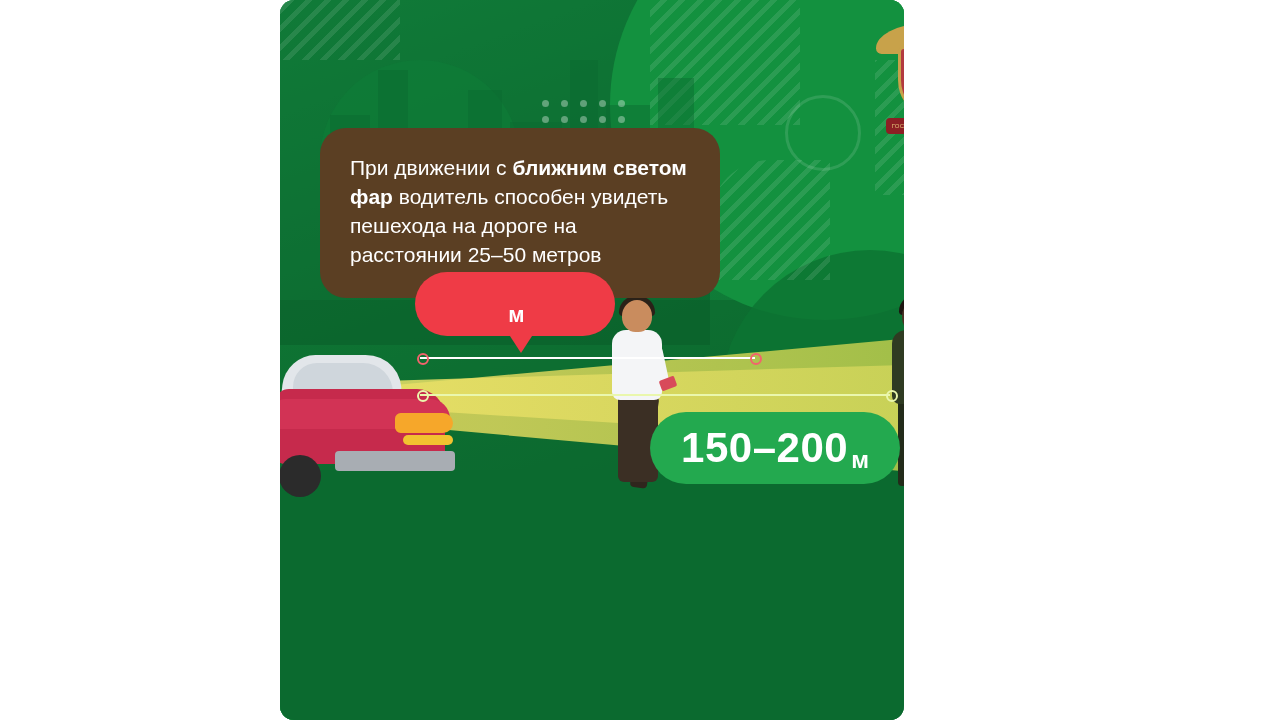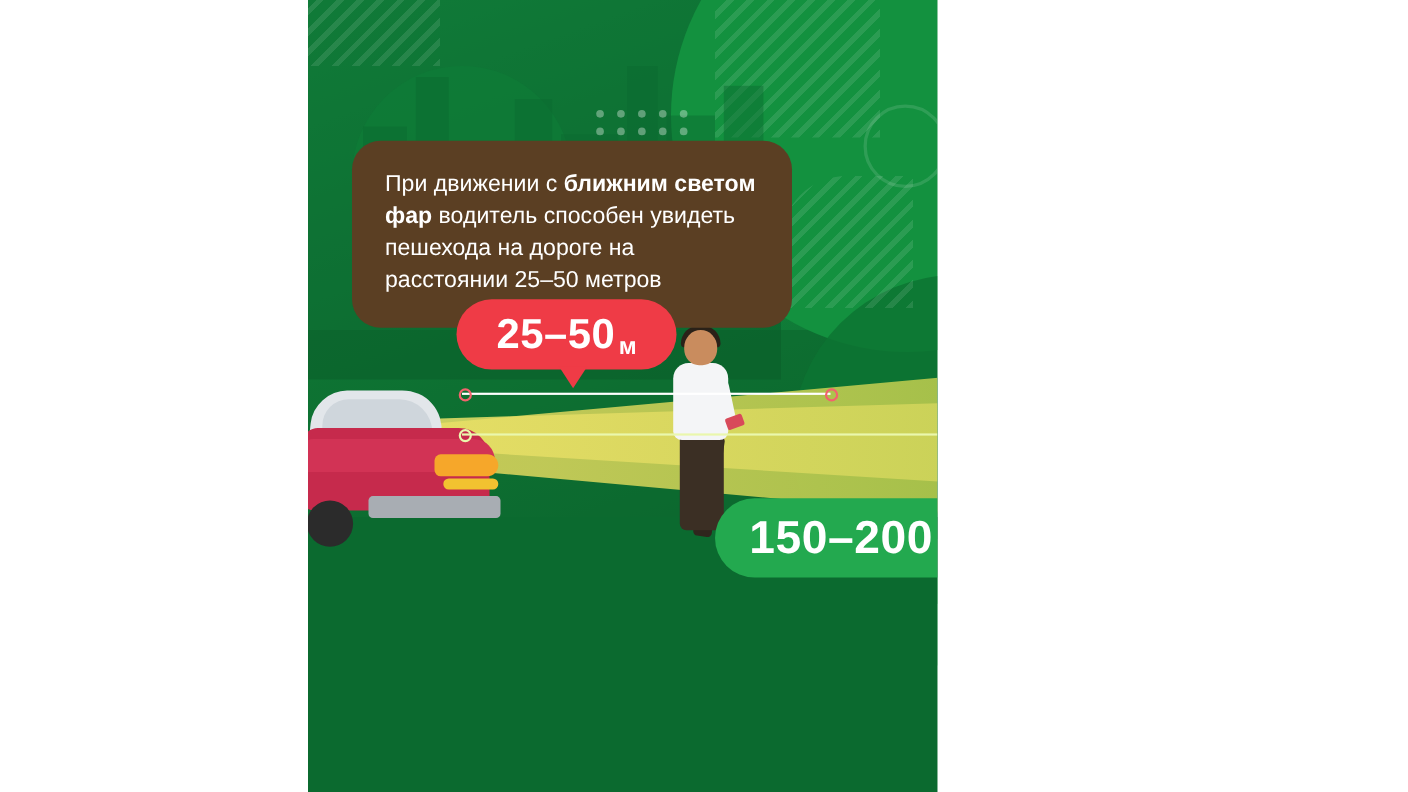--- a/index.html
+++ b/index.html
@@ -15,24 +15,25 @@
     position: relative;
     width: 1280px;
     height: 720px;
     background: #ffffff;
   }
   
   #poster {
     position: absolute;
     left: 280px;
     top: 0;
-    width: 572px;
+    width: 624px;
     height: 720px;
     overflow: hidden;
     background: #0f7a35;
+    border-radius: 14px;
   }
   .bg-layer { position: absolute; left:0; top:0; width:720px; height:720px; }
 
   
   .bg-base {
     background: linear-gradient(160deg, #1aa14a 0%, #11833b 35%, #0c6b30 70%, #0a5d2a 100%);
   }
   
   .blob { position: absolute; border-radius: 50%; }
   .blob-a { width: 430px; height: 430px; left: 330px; top: -110px; background: #13913f; }
@@ -182,21 +183,21 @@
   .badge-red .unit { font-size: 22px; font-weight: bold; margin-left: 3px; align-self: flex-end; padding-bottom: 8px;}
   .badge-red-tail {
     position:absolute; left: 228px; top: 333px; width:0; height:0;
     border-left: 13px solid transparent; border-right: 13px solid transparent;
     border-top: 20px solid #ef3b46;
   }
 
   .badge-green {
     position:absolute; left: 370px; top: 412px; width: 250px; height: 72px;
     background: #23a94f; border-radius: 38px; display:flex; align-items:center; justify-content:center;
-    color:#fff; z-index: 5; margin-top: 41px;
+    color:#fff; z-index: 5;
   }
   .badge-green .num { font-size: 42px; font-weight: bold; letter-spacing:.5px;}
   .badge-green .unit { font-size: 24px; font-weight: bold; margin-left: 3px; align-self:flex-end; padding-bottom: 10px;}
 
   .bubble-green {
     position:absolute; left: 310px; top: 455px; width: 375px;
     background: #1b8f42; border-radius: 26px; padding: 46px 30px 30px 30px;
     box-sizing: border-box; color:#ffffff; line-height: 1.42; font-size: 21px; z-index: 4;
   }
   .bubble-green b { font-weight: bold; }
@@ -342,21 +343,20 @@
     <div class="tick tick-a"></div>
     <div class="tick tick-b"></div>
     <div class="tick tick-c"></div>
     <div class="tick tick-d"></div>
 
     <div class="bubble-brown">
       <span>При движении с </span><b>ближним светом фар</b><span> водитель способен увидеть пешехода на дороге на расстоянии 25–50 метров</span>
     </div>
 
     <div class="badge-red">
-      <span class="num">25–50</span>
       <span class="unit">м</span>
     </div>
     <div class="badge-red-tail"></div>
 
 
     <div class="badge-green">
       <span class="num">150–200</span>
       <span class="unit">м</span>
     </div>
 

